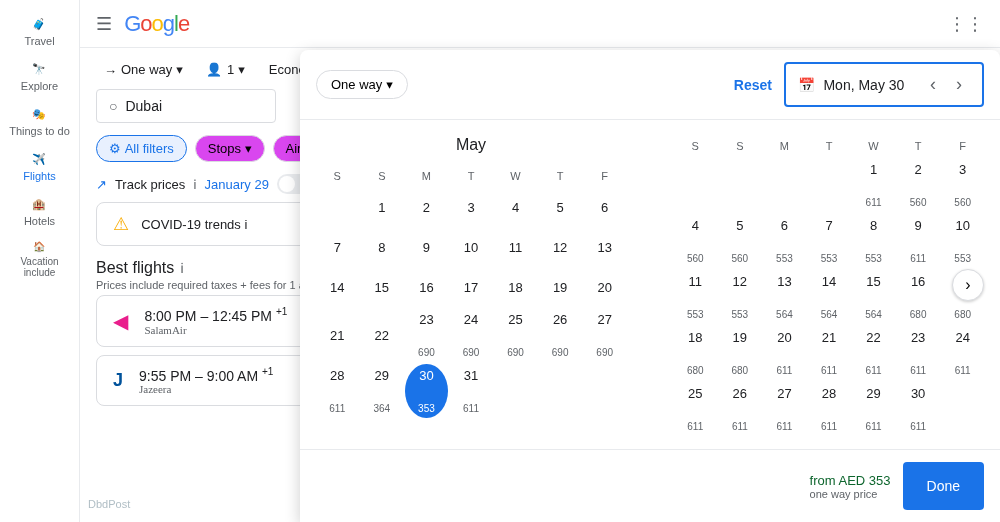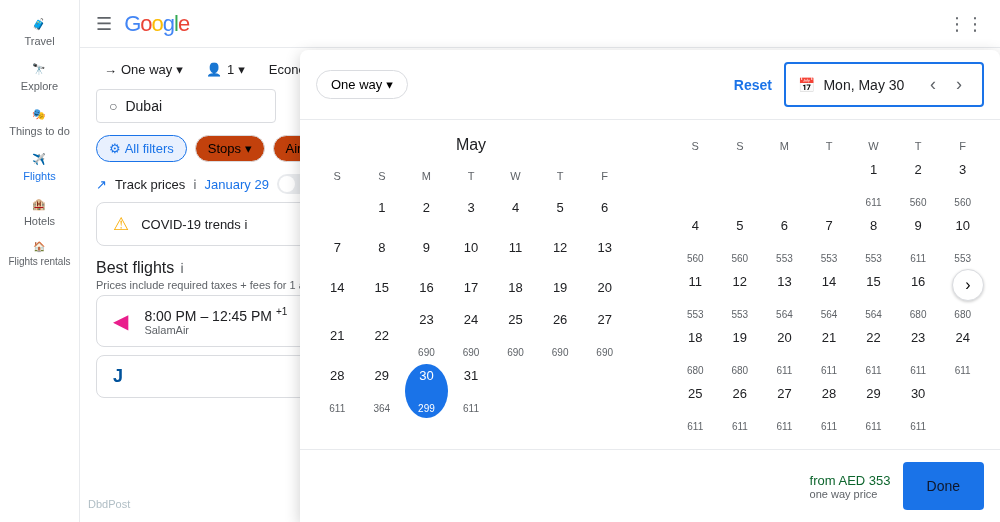--- a/index.html
+++ b/index.html
@@ -109,21 +109,21 @@
       display: flex;
       align-items: center;
       gap: 8px;
       padding: 4px 16px 8px;
     }
     .filter-btn {
       border: 1px solid #dadce0;
       border-radius: 20px;
       padding: 5px 12px;
       font-size: 13px;
-      background: #c2410c;
+      background: #d946ef;
       cursor: pointer;
       display: flex;
       align-items: center;
       gap: 4px;
     }
     .filter-btn.active {
       background: #e8f0fe;
       color: #1a73e8;
       border-color: #1a73e8;
     }
@@ -172,21 +172,21 @@
       padding: 10px 16px;
       border: 1px solid #dadce0;
       border-radius: 8px;
       display: flex;
       align-items: center;
       gap: 16px;
       font-size: 13px;
       cursor: pointer;
     }
     .flight-time { font-size: 14px; font-weight: 400; }
-    .flight-airline { font-size: 11px; color: #5f6368; }
+    .flight-airline { font-size: 11px; color: #5f6368; font-family: Liberation Serif, serif; }
 
     
     .calendar-modal {
       position: absolute;
       top: 50px;
       left: 220px;
       right: 0;
       bottom: 0;
       background: #fff;
       z-index: 20;
@@ -318,21 +318,21 @@
       text-align: right;
     }
     .from-price-sub {
       font-size: 11px;
       color: #5f6368;
       font-weight: 400;
     }
 
     .done-btn {
       background: #1a73e8;
-      color: #0f172a;
+      color: #ffffff;
       border: none;
       border-radius: 4px;
       padding: 16px 24px;
       font-size: 14px;
       cursor: pointer;
       font-weight: 500;
     }
 
     .cal-next-btn {
       position: absolute;
@@ -401,21 +401,21 @@
   <div class="sidebar-item active">
     <span>✈️</span>
     <span>Flights</span>
   </div>
   <div class="sidebar-item">
     <span>🏨</span>
     <span>Hotels</span>
   </div>
   <div class="sidebar-item" style="font-size:10px; text-align:center; padding: 6px 4px;">
     <span>🏠</span>
-    <span>Flights rentals</span>
+    <span>Vacation include</span>
   </div>
 </div>
 
 <div class="main">
 
   <div class="topbar">
     <span style="font-size:18px; cursor:pointer; color:#5f6368;">☰</span>
     <div class="google-logo">
       <span class="g-blue">G</span>
         <span class="g-red">o</span>
@@ -494,20 +494,27 @@
       <div class="flight-time">
         <span>8:00 PM – 12:45 PM</span>
         <sup style="font-size:10px;">+1</sup>
       </div>
       <div class="flight-airline">SalamAir</div>
     </div>
   </div>
 
   <div class="flight-card">
     <span style="color:#00529b; font-weight:bold; font-size:18px;">J</span>
+    <div>
+      <div class="flight-time">
+        <span>9:55 PM – 9:00 AM</span>
+        <sup style="font-size:10px;">+1</sup>
+      </div>
+      <div class="flight-airline">Jazeera</div>
+    </div>
   </div>
 
   <div class="watermark">DbdPost</div>
 
   <div class="calendar-modal">
 
     <div class="cal-header">
       <button class="cal-way-btn">
         <span>One way</span>
         <span>▾</span>
@@ -627,21 +634,21 @@
             <div class="cal-day">
               <div class="cal-day-num">28</div>
               <div class="cal-day-price">611</div>
             </div>
             <div class="cal-day">
               <div class="cal-day-num">29</div>
               <div class="cal-day-price">364</div>
             </div>
             <div class="cal-day selected">
               <div class="cal-day-num">30</div>
-              <div class="cal-day-price">299</div>
+              <div class="cal-day-price">353</div>
             </div>
             <div class="cal-day">
               <div class="cal-day-num">31</div>
               <div class="cal-day-price">611</div>
             </div>
             <div class="cal-day empty"></div>
             <div class="cal-day empty"></div>
             <div class="cal-day empty"></div>
           </div>
       </div>

